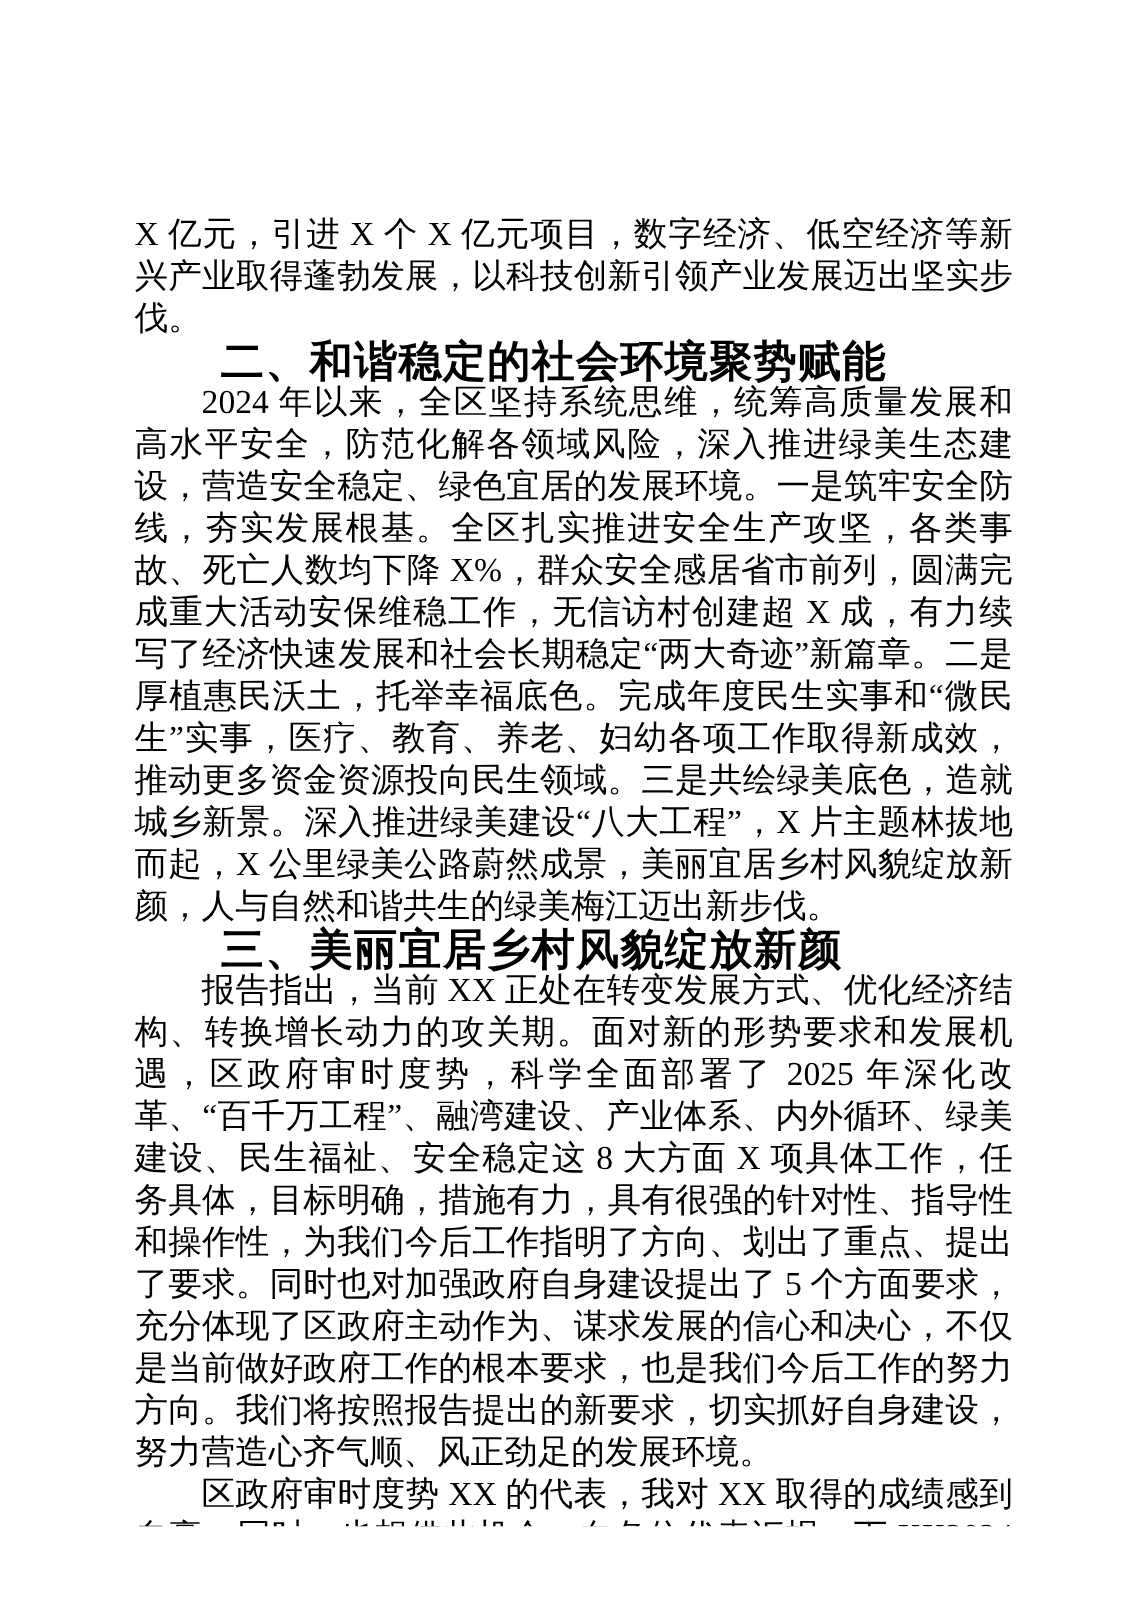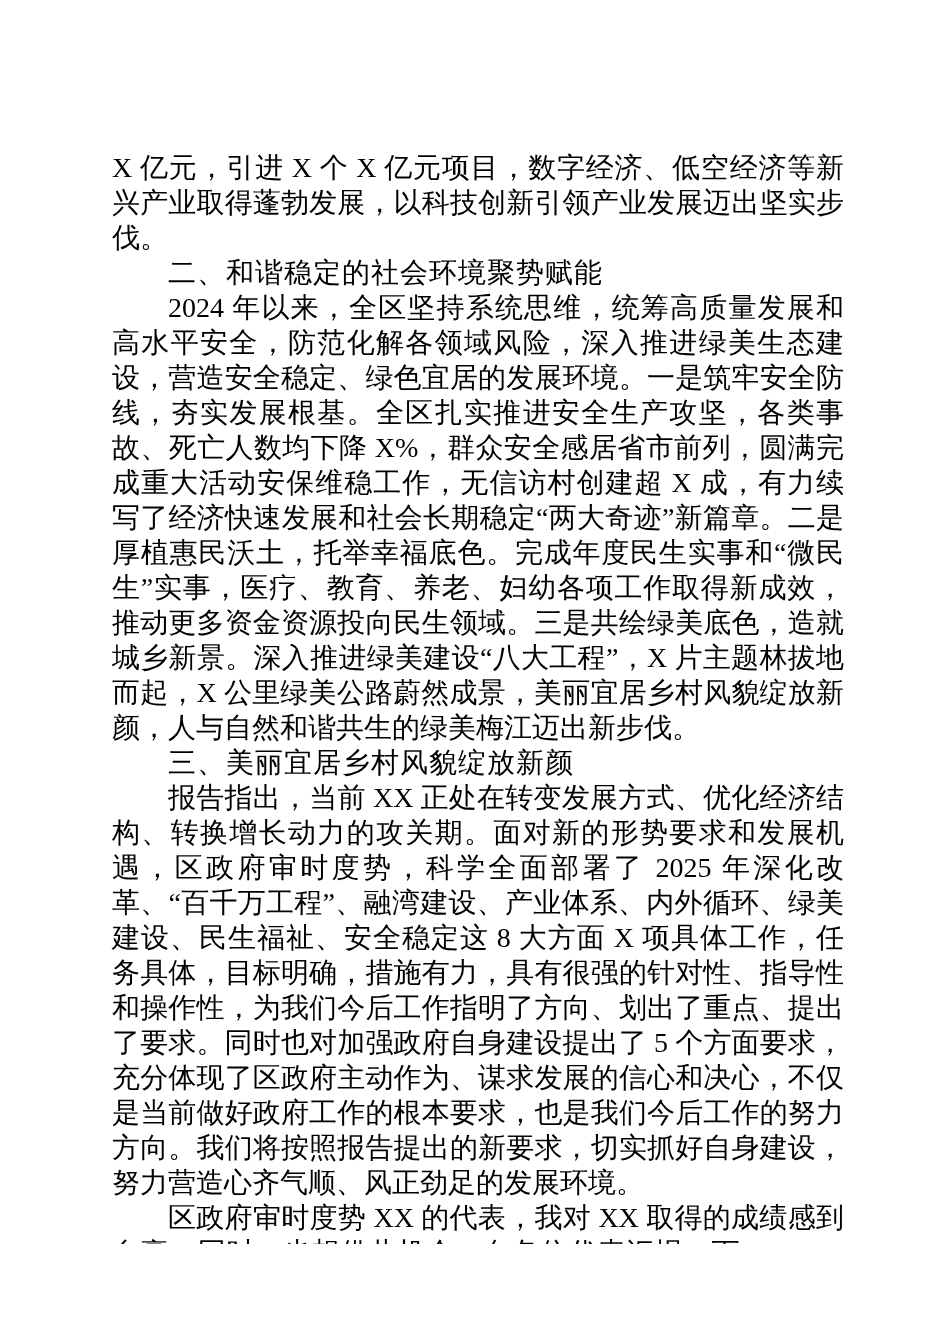--- a/index.html
+++ b/index.html
@@ -12,36 +12,37 @@
     width: 950px;
     height: 1244px;
     box-sizing: border-box;
     background: #ffffff;
     padding: 150px 106px 12px 112px;
     color: #000000;
     font-family: "Liberation Serif", "DejaVu Serif", serif;
     font-size: 28px;
     line-height: 35px;
     overflow: hidden;
+    margin-top: 28px;
   }
   .para {
     margin: 0;
     text-align: justify;
     text-justify: inter-ideograph;
     text-indent: 2em;
     word-break: break-all;
   }
   .para.no-indent {
     text-indent: 0;
   }
   .heading {
     margin: 0;
     font-family: "Liberation Sans", "DejaVu Sans", sans-serif;
-    font-weight: 400;
-    font-size: 28px;
+    font-weight: 700;
+    font-size: 36px;
     line-height: 35px;
     text-indent: 2em;
     text-align: left;
     letter-spacing: 1px;
   }
 </style>
 </head>
 <body>
 
 <div class="page">

